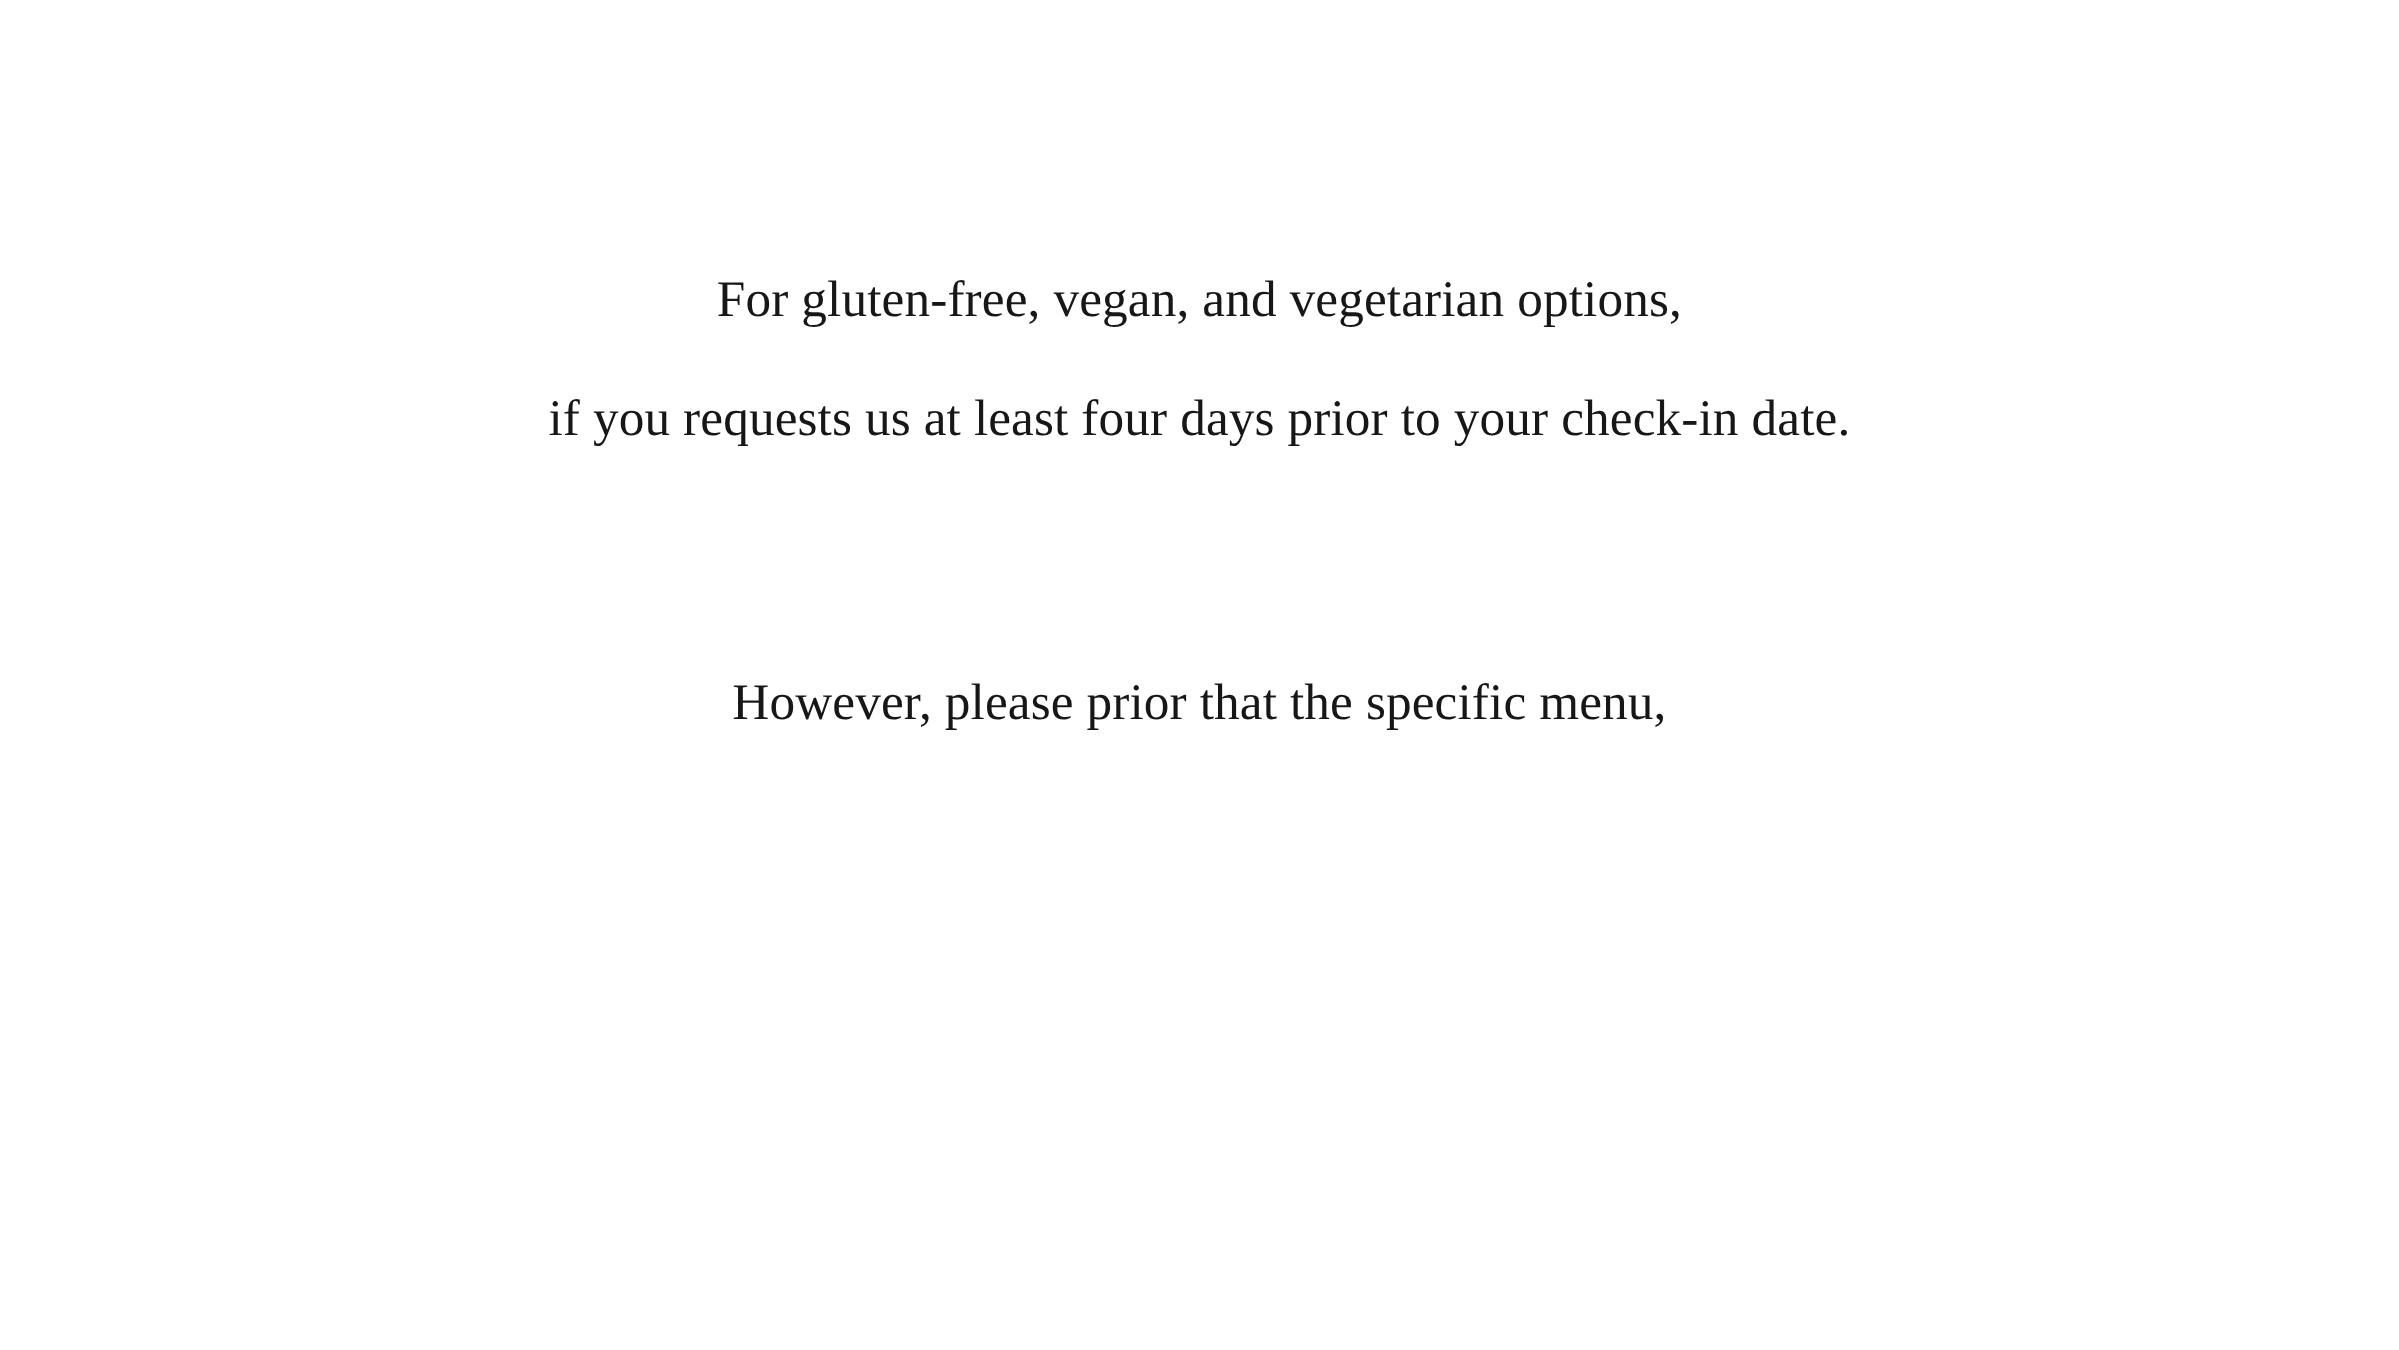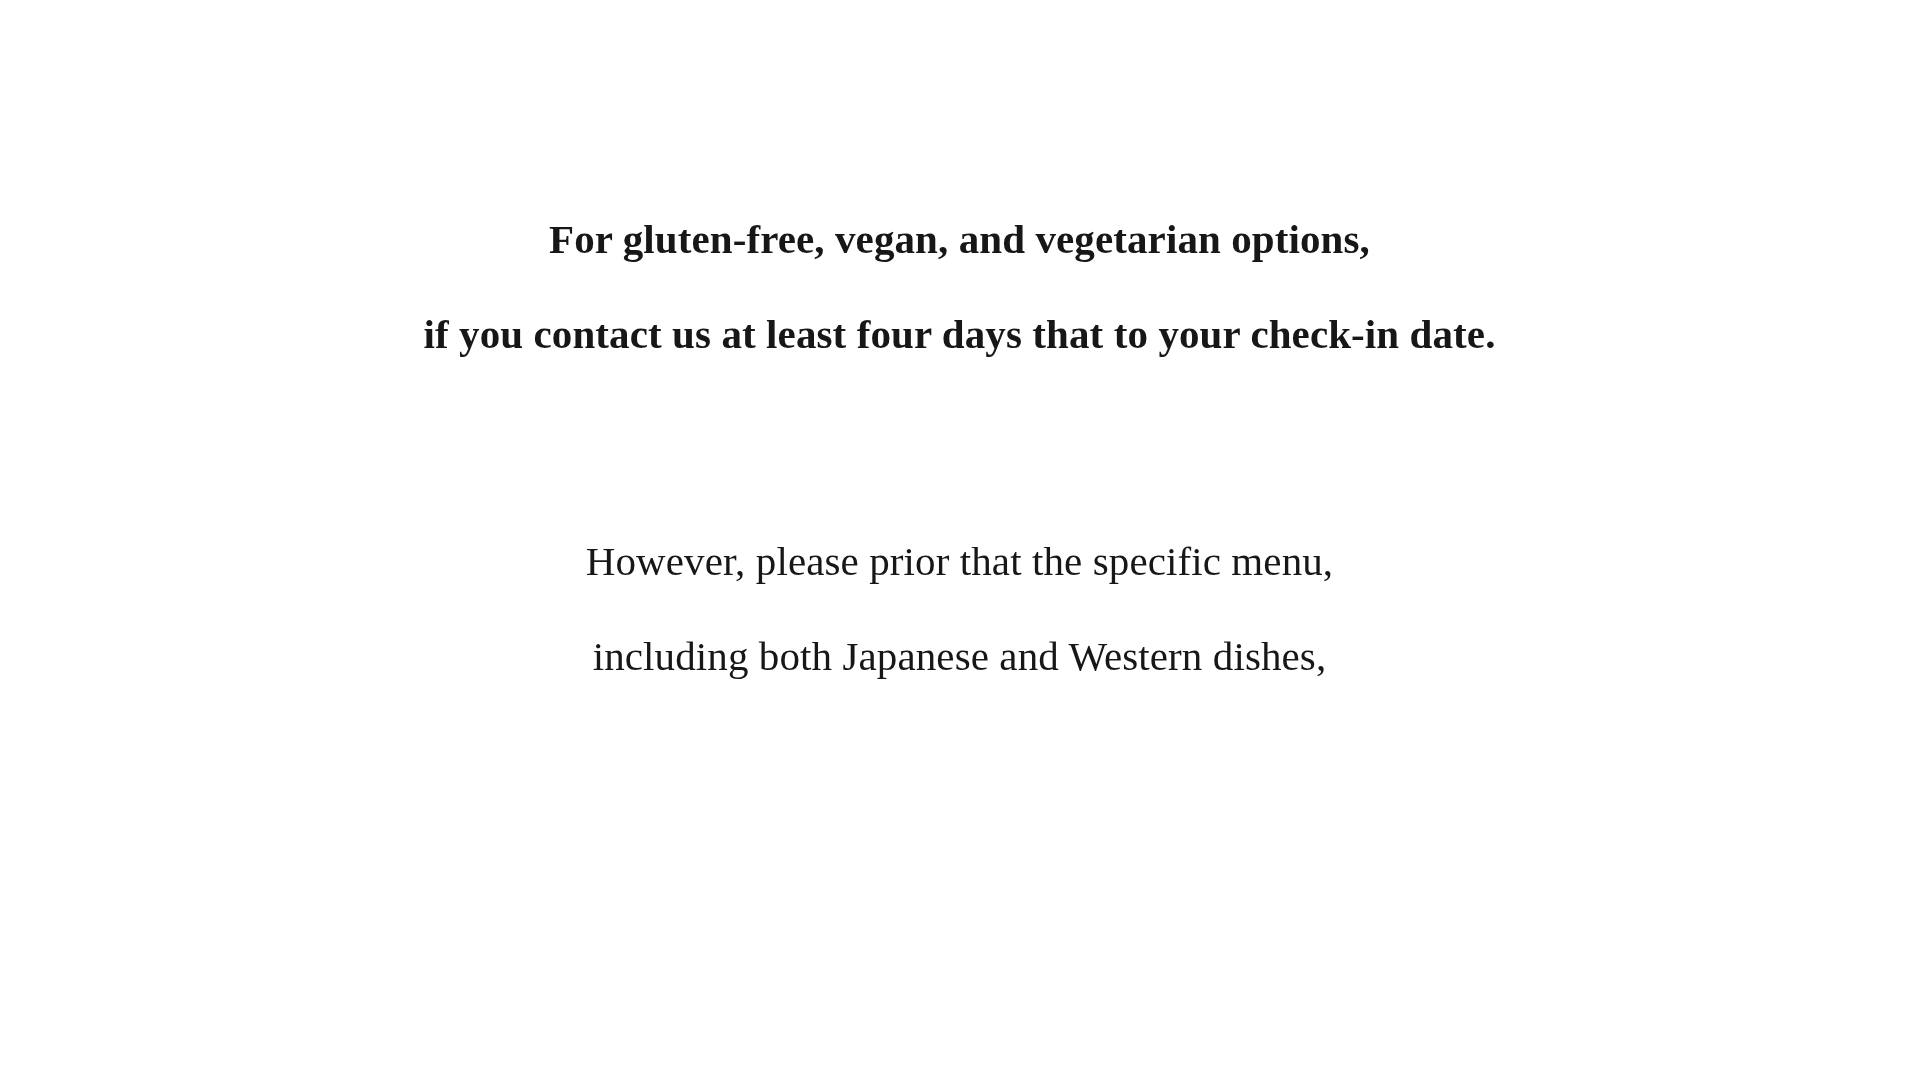--- a/index.html
+++ b/index.html
@@ -23,42 +23,40 @@
     align-items: center;
     justify-content: flex-start;
     background: #ffffff;
   }
   .block {
     width: 100%;
     text-align: center;
   }
   .block-1 {
     margin-top: 192px;
-    font-weight: bold;
   }
   .block-2 {
     margin-top: 132px;
   }
   .line {
     display: block;
     font-size: 41px;
     line-height: 95px;
     letter-spacing: 0.1px;
     white-space: pre;
     color: #171717;
   }
 </style>
 </head>
 <body>
 
 <div class="page">
 
   <div class="block block-1">
     <span class="line">For gluten-free, vegan, and vegetarian options,</span>
-    <span class="line">if you contact us at least four days that to your check-in date.</span>
+    <span class="line">if you requests us at least four days prior to your check-in date.</span>
   </div>
 
   <div class="block block-2">
     <span class="line">However, please prior that the specific menu,</span>
-    <span class="line">including both Japanese and Western dishes,</span>
   </div>
 
 </div>
 
 </body></html>

